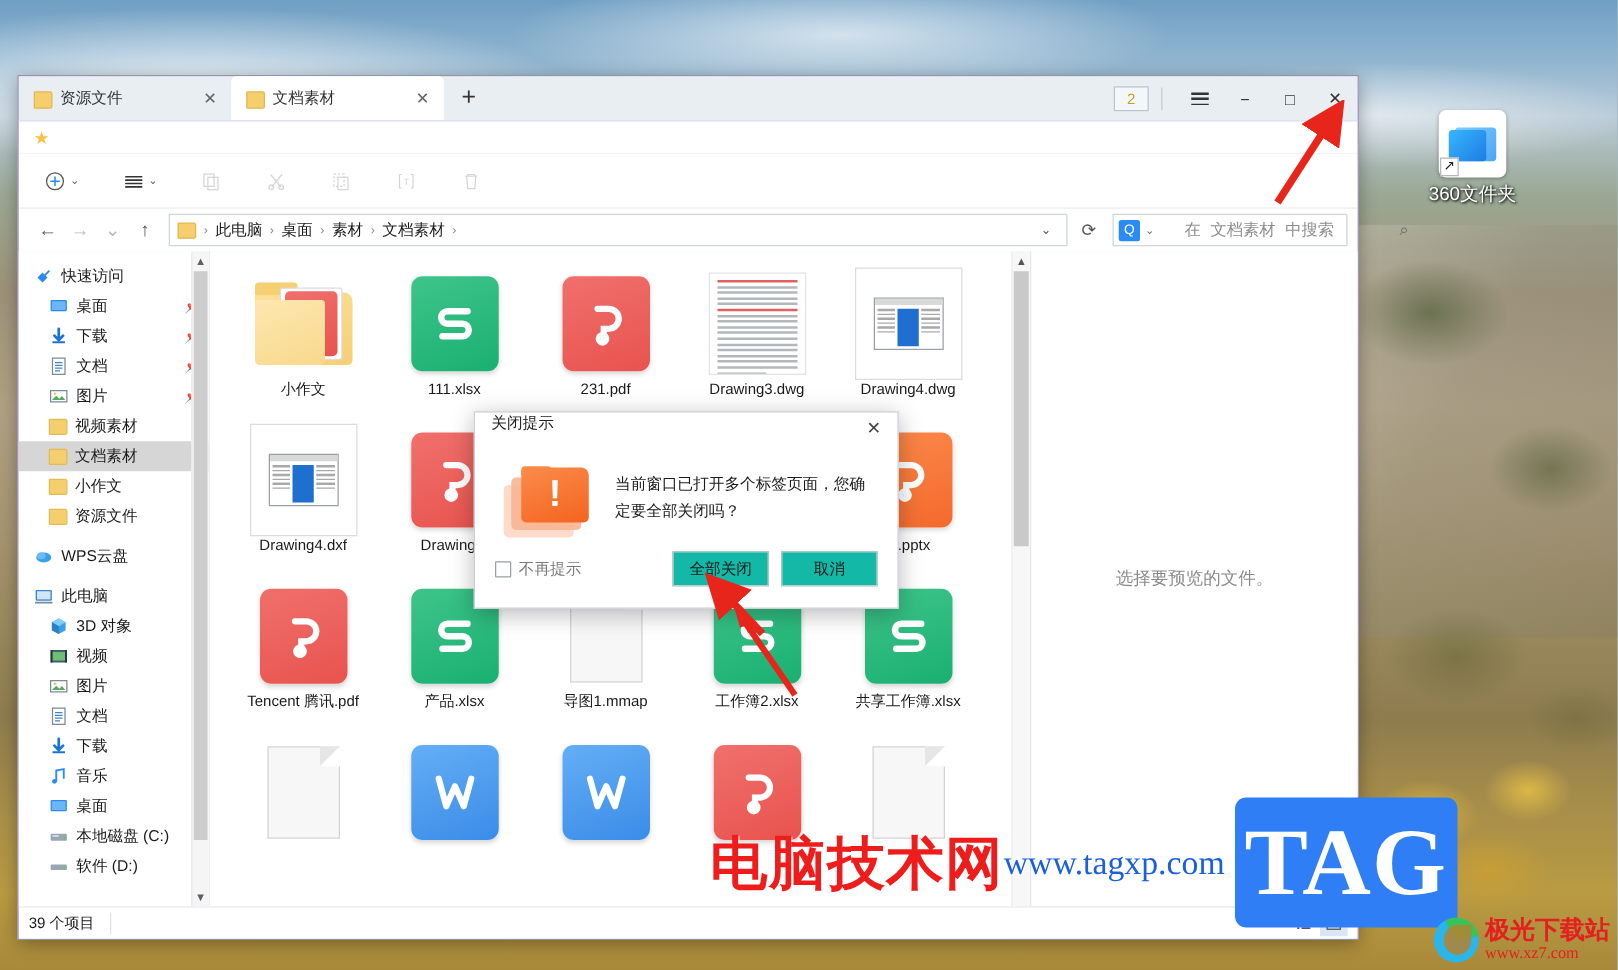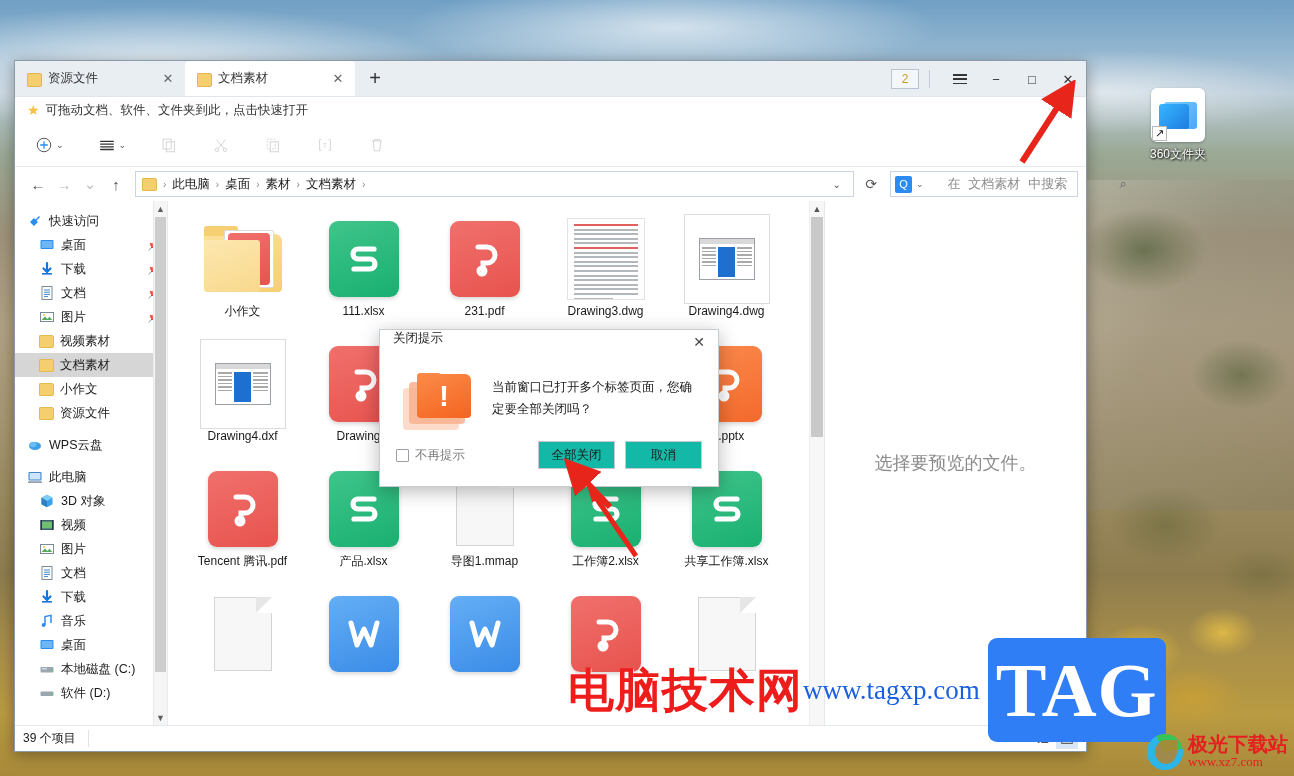--- a/index.html
+++ b/index.html
@@ -85,21 +85,21 @@
     background: linear-gradient(135deg, #38b6ff, #1e7ce0);
   }
   #desktop-shortcut .shortcut-arrow {
     position: absolute; left: 1px; bottom: 1px;
     width: 15px; height: 15px; background: #fff;
     border: 1px solid #b8b8b8;
     display: flex; align-items: center; justify-content: center;
     font-size: 11px; color: #222; line-height: 1;
   }
   #desktop-shortcut .label {
-    margin-top: 4px; color: #fff; font-size: 12px;
+    margin-top: 4px; color: #fff; font-size: 15px;
     text-shadow: 1px 1px 2px rgba(0,0,0,.9), 0 0 3px rgba(0,0,0,.8);
   }
 
   
   #explorer-window {
     position: absolute; left: 14px; top: 60px;
     width: 1073px; height: 692px;
     background: #f0abfc;
     border: 1px solid #8a9aa8;
     display: flex; flex-direction: column;
@@ -385,21 +385,21 @@
   }
   #content-sb .sb-thumb {
     position: absolute; left: 1px; right: 1px; top: 16px; height: 220px;
     background: #c9c9c9; cursor: pointer;
   }
 
   
   #preview-pane {
     width: 262px; flex: none; border-left: 1px solid #e3e8ec;
     display: flex; align-items: center; justify-content: center;
-    background: #fff; color: #8b8b8b; font-size: 18px;
+    background: #fff; color: #8b8b8b; font-size: 14px;
   }
 
   
   #status-bar {
     height: 26px; flex: none; border-top: 1px solid #e3e8ec;
     display: flex; align-items: center; padding: 0 8px;
     font-size: 12px; color: #1a1a1a; background: #fff; gap: 8px;
   }
   #status-count { padding-right: 12px; border-right: 1px solid #dfe4e8; }
   #status-views { margin-left: auto; display: flex; gap: 2px; }
@@ -556,21 +556,20 @@
           </span>
       </div>
       <div class="wc-btn">−</div>
       <div class="wc-btn">□</div>
       <div class="wc-btn" id="wc-close">✕</div>
     </div>
   </div>
 
   <div id="favorites-bar">
     <span class="star">★</span>
-    <span>可拖动文档、软件、文件夹到此，点击快速打开</span>
   </div>
 
   <div id="toolbar">
     <div class="tb-item">
       <svg class="ico" viewBox="0 0 20 20">
         <circle cx="10" cy="10" r="7.5" fill="none" stroke="#555" stroke-width="1.1"></circle>
         <path d="M10 6.3v7.4M6.3 10h7.4" stroke="#2a8bf2" stroke-width="1.4" stroke-linecap="round"></path>
       </svg>
       <span class="caret">⌄</span>
     </div>

